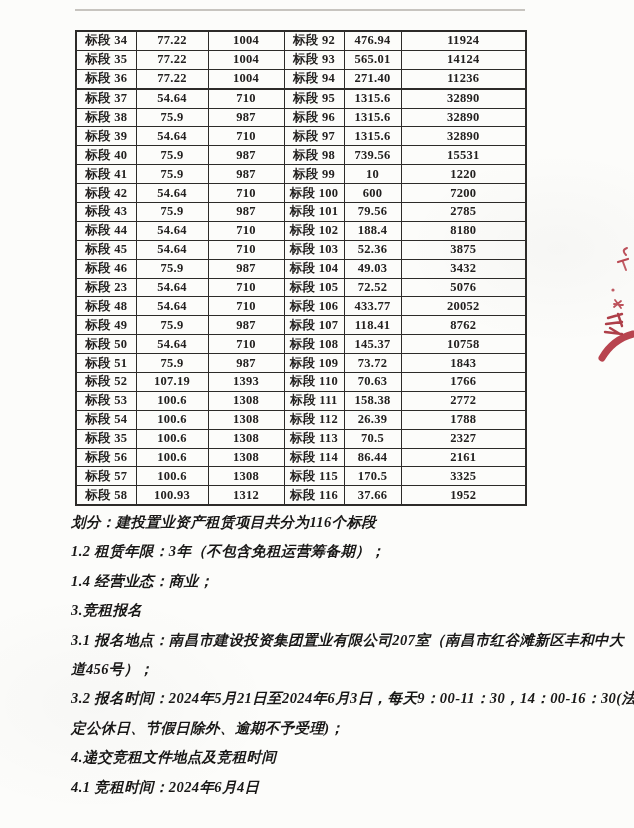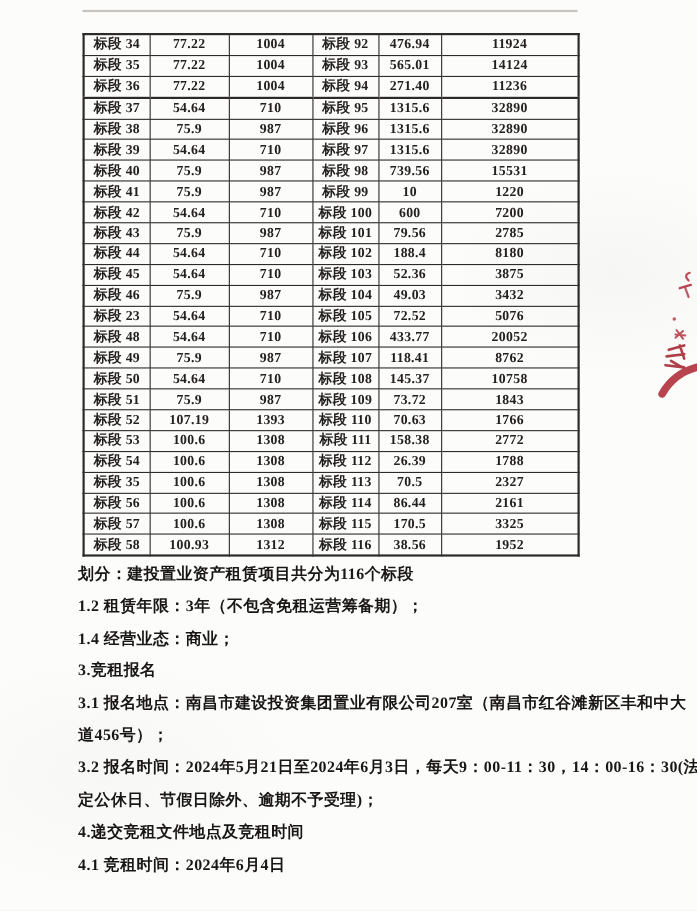--- a/index.html
+++ b/index.html
@@ -39,21 +39,21 @@
   col.c1{width:60px}col.c2{width:72px}col.c3{width:76px}
   col.c4{width:60px}col.c5{width:57px}col.c6{width:125px}
 
   .body-text{
     position:absolute;left:71px;top:508px;width:520px;
     font-size:14.5px;font-weight:700;
     letter-spacing:0.4px;
     color:#181716;
   }
   .body-text .line{
-    height:29.4px;line-height:29.4px;white-space:nowrap;
+    height:29.4px;line-height:29.4px;white-space:nowrap;font-style:italic;
   }
   .stamp{
     position:absolute;right:0;top:240px;width:38px;height:128px;
   }
 </style>
 </head>
 <body>
 
 <div class="page">
 
@@ -259,21 +259,21 @@
           <td>1308</td>
           <td>标段 115</td>
           <td>170.5</td>
           <td>3325</td>
         </tr>
         <tr>
           <td>标段 58</td>
           <td>100.93</td>
           <td>1312</td>
           <td>标段 116</td>
-          <td>38.56</td>
+          <td>37.66</td>
           <td>1952</td>
         </tr>
       </tbody>
   </table>
 
   <div class="body-text">
       <div class="line">划分：建投置业资产租赁项目共分为116个标段</div>
       <div class="line">1.2 租赁年限：3年（不包含免租运营筹备期）；</div>
       <div class="line">1.4 经营业态：商业；</div>
       <div class="line">3.竞租报名</div>

